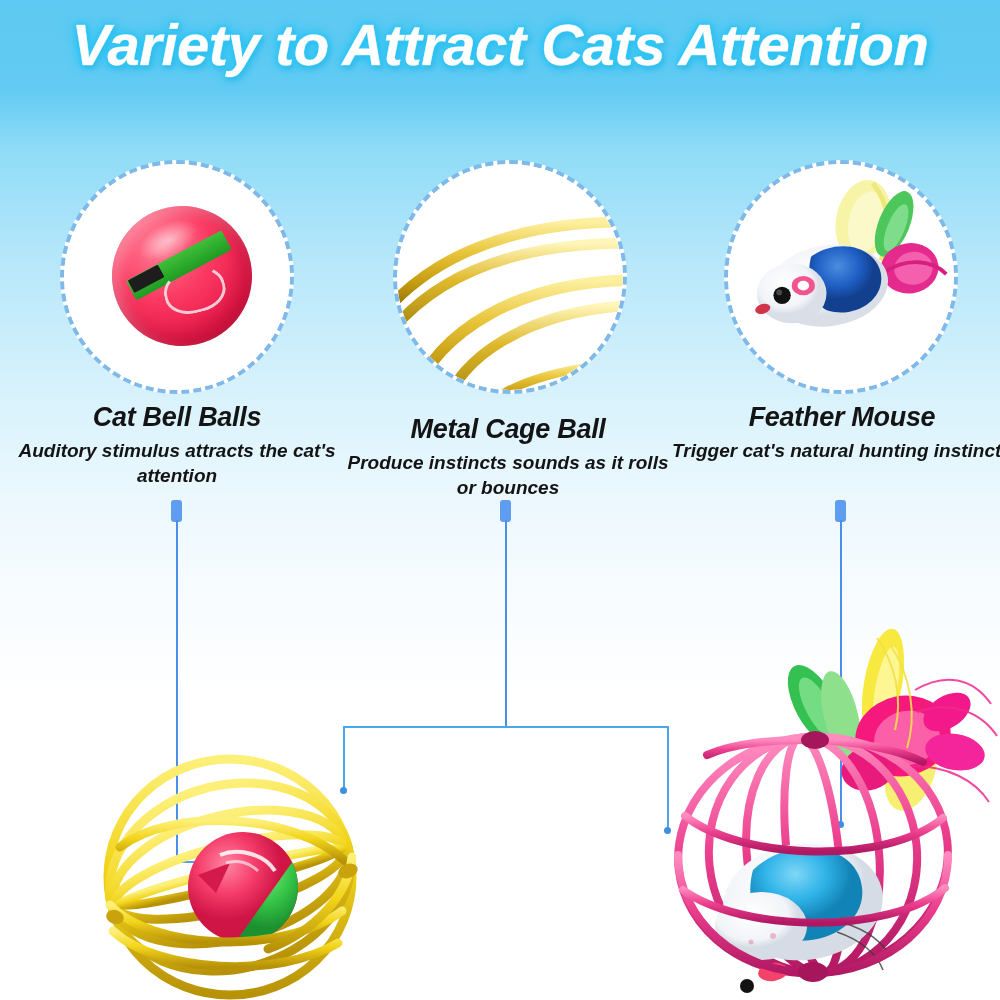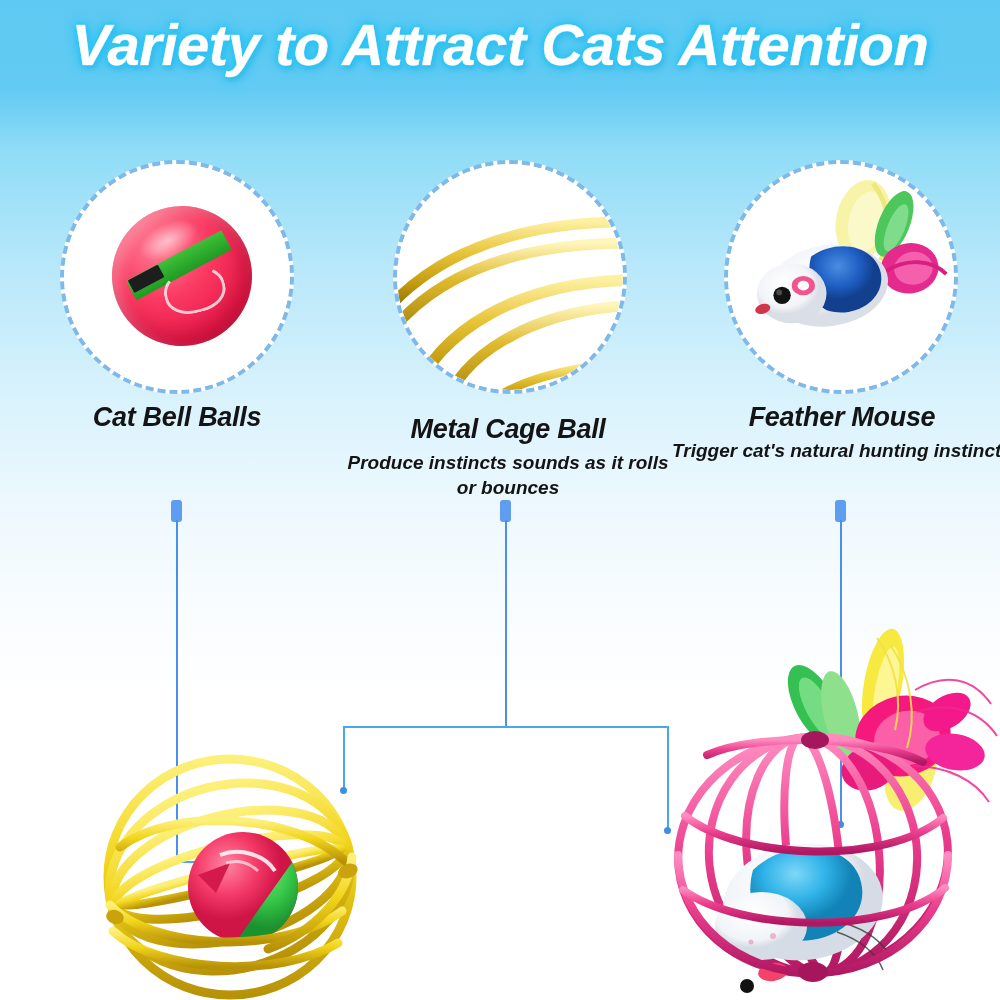--- a/index.html
+++ b/index.html
@@ -228,20 +228,21 @@
         <circle cx="56" cy="136" r="9" fill="#121212"></circle>
         <circle cx="53" cy="133" r="3" fill="#4a4a4a"></circle>
 
         <ellipse cx="36" cy="150" rx="8" ry="5" fill="#d2344a" transform="rotate(-18 36 150)"></ellipse>
       </svg>
     </div>
   </div>
 
   <div class="cap" style="left:7px; top:401px;">
     <h3>Cat Bell Balls</h3>
+    <p>Auditory stimulus attracts the cat's attention</p>
   </div>
 
   <div class="cap" style="left:338px; top:401px;margin-top:12px;">
     <h3>Metal Cage Ball</h3>
     <p>Produce instincts sounds as it rolls or bounces</p>
   </div>
 
   <div class="cap" style="left:672px; top:401px;">
     <h3>Feather Mouse</h3>
     <p>Trigger cat's natural hunting instincts</p>

